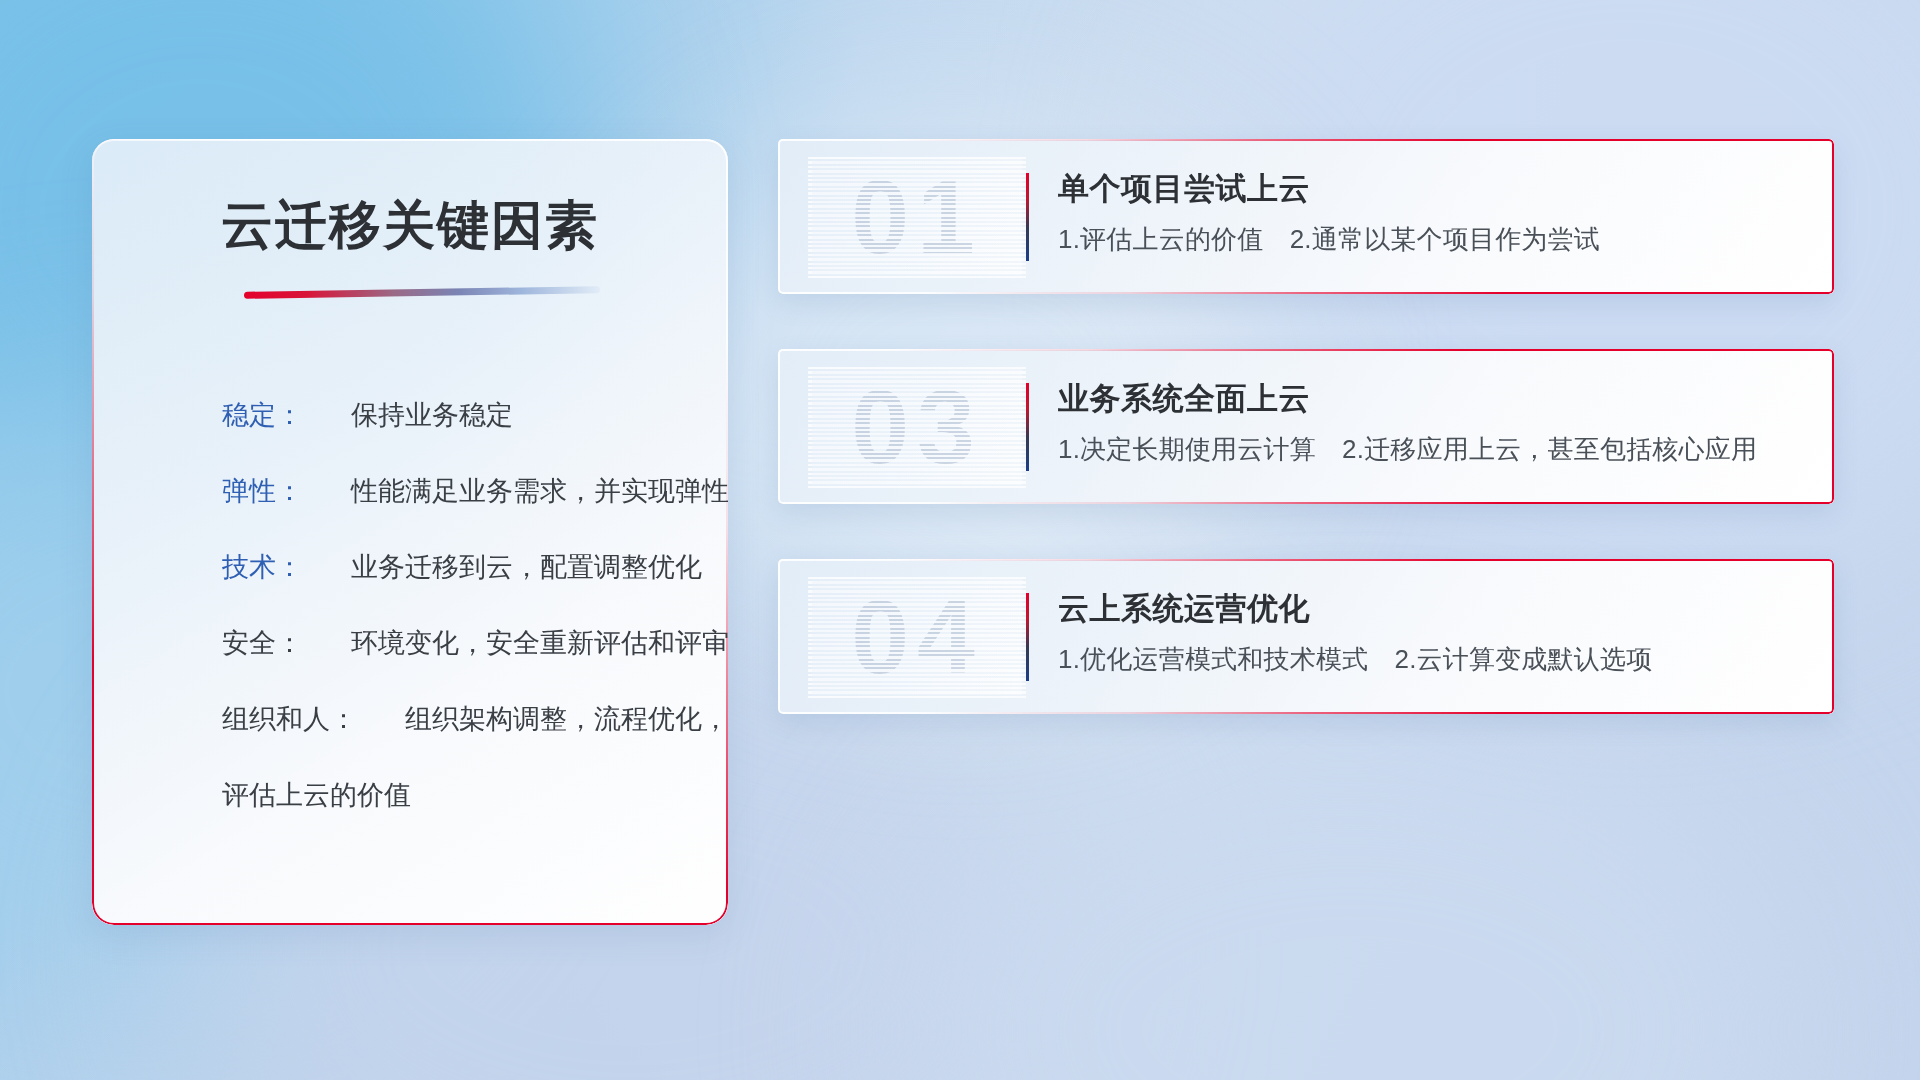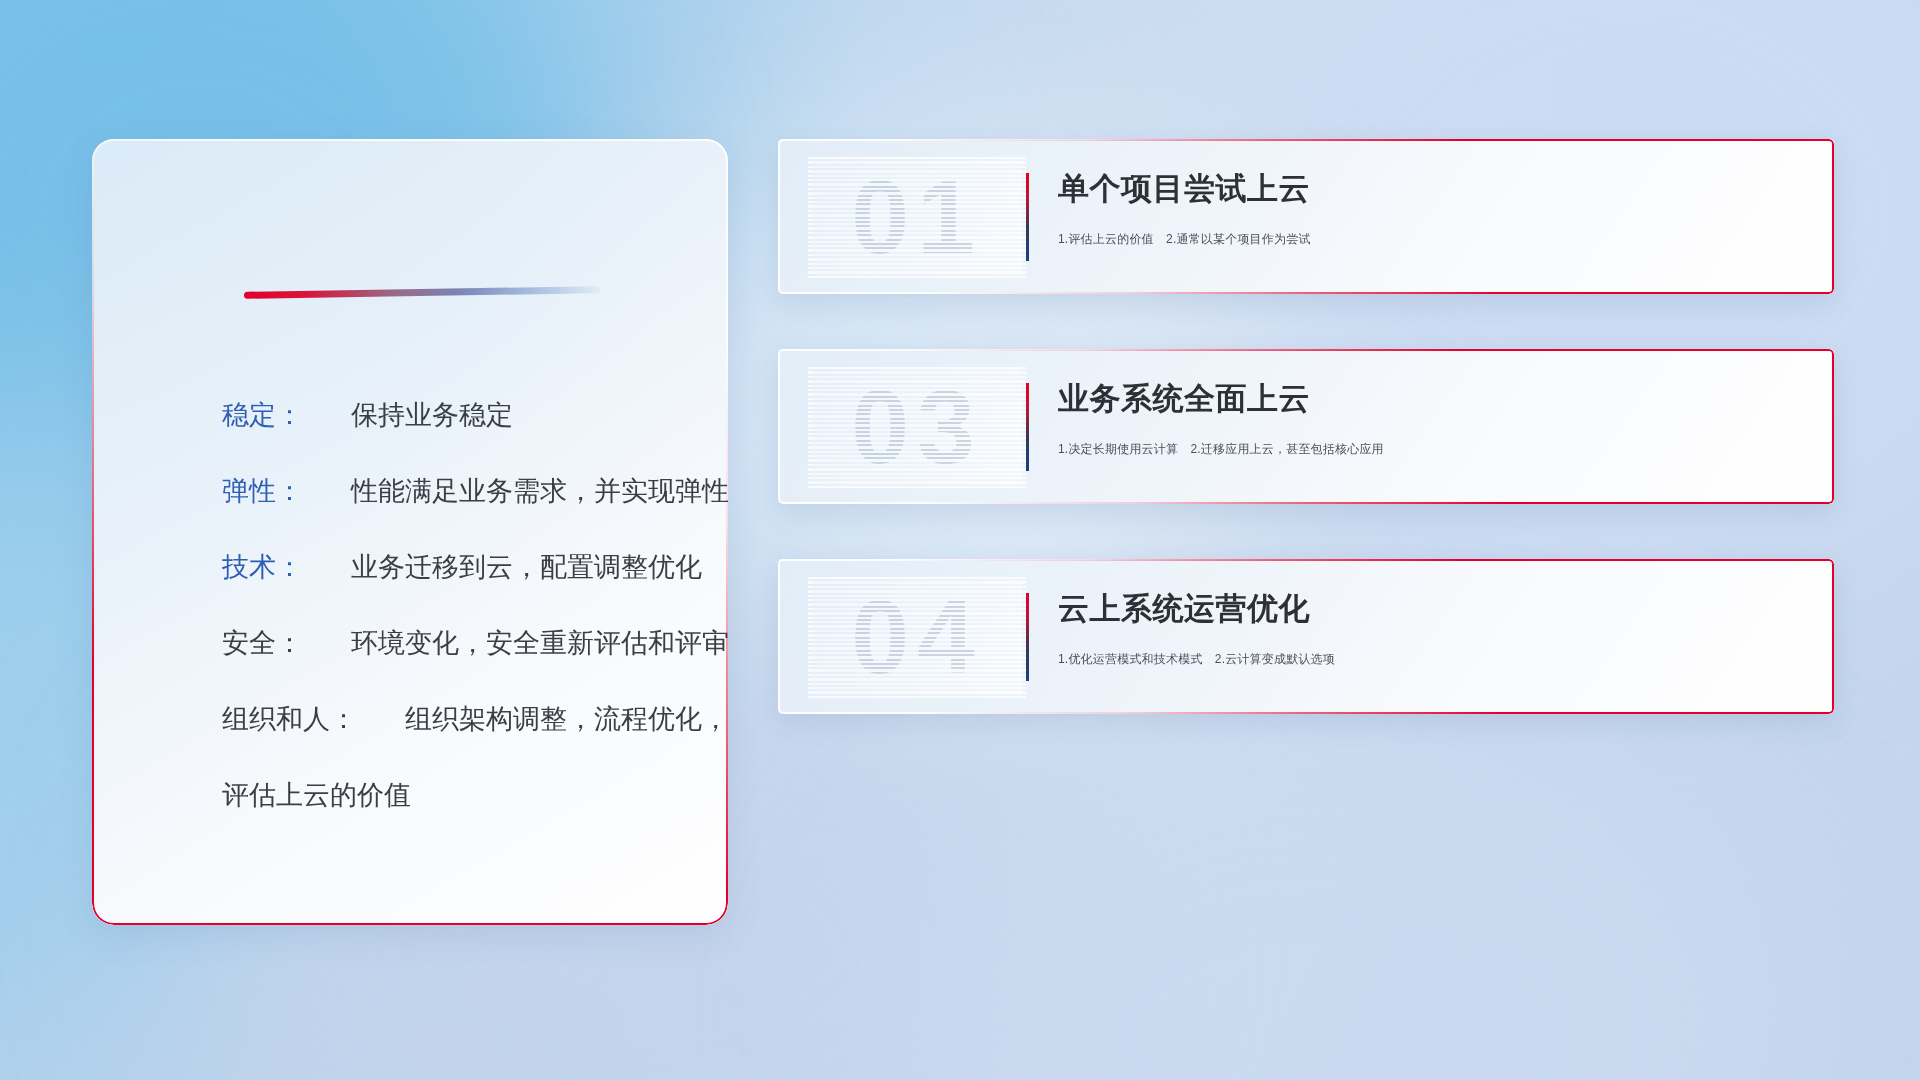--- a/index.html
+++ b/index.html
@@ -230,40 +230,41 @@
   }
   .step-title {
     font-size: 31px;
     font-weight: 700;
     color: #2d3136;
     letter-spacing: 0.5px;
     line-height: 44px;
   }
   .step-sub {
     margin-top: 14px;
-    font-size: 12px;
+    font-size: 26px;
     color: #4a5058;
     letter-spacing: 0.2px;
     line-height: 28px;
   }
 </style>
 </head>
 <body>
 
 <div id="slide">
 
   <div class="blob b1"></div>
   <div class="blob b2"></div>
   <div class="blob b3"></div>
   <div class="blob b4"></div>
   <div class="blob b5"></div>
   <div class="blob b6"></div>
 
   <div class="left-card">
 
+    <div class="left-title">云迁移关键因素</div>
 
     <div class="title-rule"></div>
 
     <div class="factor-list">
 
       <div class="factor-line">
         <span class="key">稳定：</span><span class="val">保持业务稳定</span>
       </div>
 
       <div class="factor-line">

